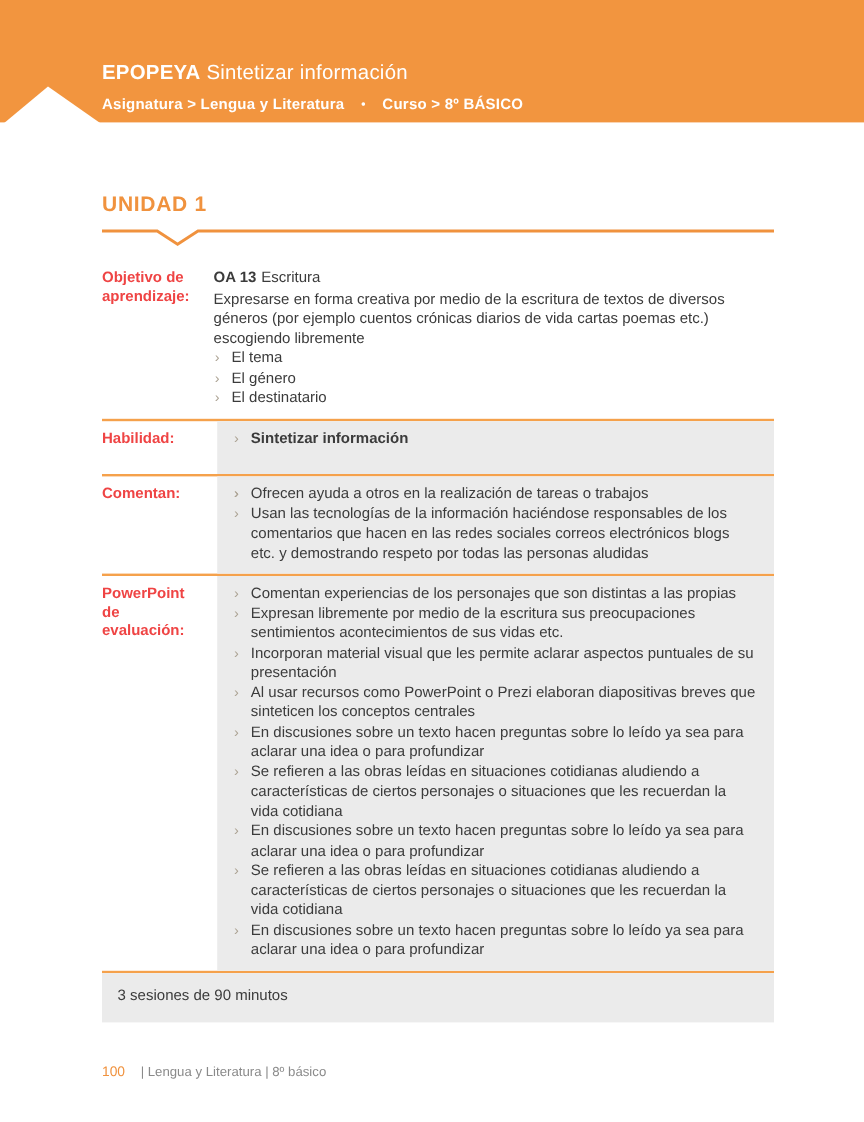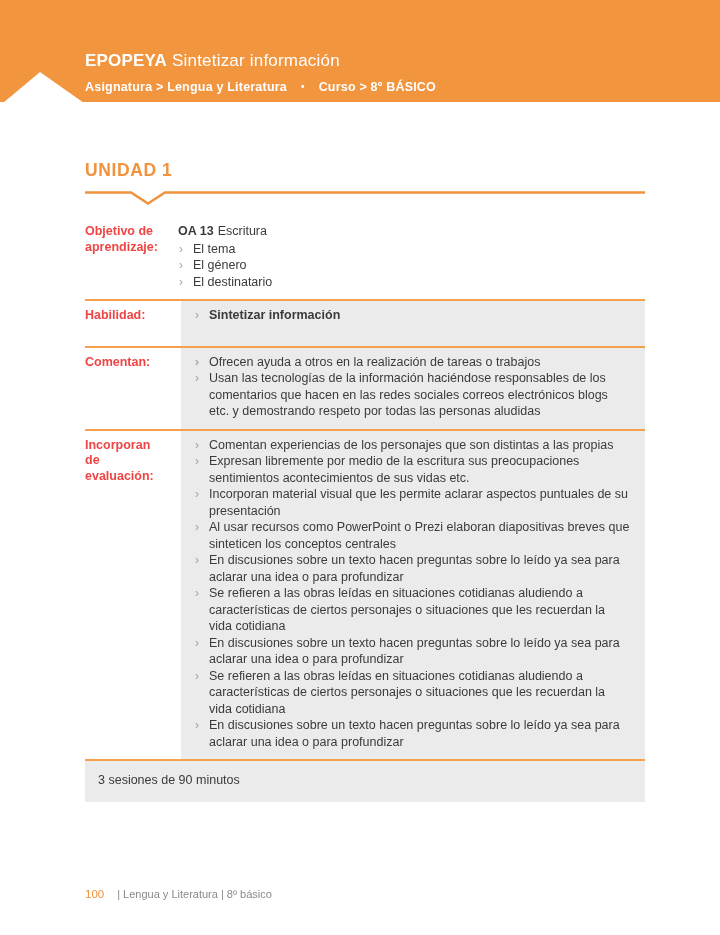--- a/index.html
+++ b/index.html
@@ -84,20 +84,21 @@
 </svg>
 
 <div class="sheet">
 
   <div class="row">
     <div class="row-label">Objetivo de aprendizaje:</div>
     <div class="row-content">
       <p class="oa-head">
         <span class="code">OA 13</span><span class="code-suffix">Escritura</span>
       </p>
+      <p class="para">Expresarse en forma creativa por medio de la escritura de textos de diversos géneros (por ejemplo cuentos crónicas diarios de vida cartas poemas etc.) escogiendo libremente</p>
       <ul class="bullets">
         <li><span class="marker">›</span><span>El tema</span></li>
         <li><span class="marker">›</span><span>El género</span></li>
         <li><span class="marker">›</span><span>El destinatario</span></li>
       </ul>
     </div>
   </div>
 
   <div class="row">
     <div class="row-label">Habilidad:</div>
@@ -113,21 +114,21 @@
     <div class="row-content gray">
       <ul class="bullets">
         <li><span class="marker">›</span></li>
         <li><span class="marker">›</span><span>Ofrecen ayuda a otros en la realización de tareas o trabajos</span></li>
         <li><span class="marker">›</span><span>Usan las tecnologías de la información haciéndose responsables de los comentarios que hacen en las redes sociales correos electrónicos blogs etc. y demostrando respeto por todas las personas aludidas</span></li>
       </ul>
     </div>
   </div>
 
   <div class="row">
-    <div class="row-label">Incorporan de evaluación:</div>
+    <div class="row-label">PowerPoint de evaluación:</div>
     <div class="row-content gray">
       <ul class="bullets">
         <li><span class="marker">›</span><span>Comentan experiencias de los personajes que son distintas a las propias</span></li>
         <li><span class="marker">›</span><span>Expresan libremente por medio de la escritura sus preocupaciones sentimientos acontecimientos de sus vidas etc.</span></li>
         <li><span class="marker">›</span><span>Incorporan material visual que les permite aclarar aspectos puntuales de su presentación</span></li>
         <li><span class="marker">›</span><span>Al usar recursos como PowerPoint o Prezi elaboran diapositivas breves que sinteticen los conceptos centrales</span></li>
         <li><span class="marker">›</span><span>En discusiones sobre un texto hacen preguntas sobre lo leído ya sea para aclarar una idea o para profundizar</span></li>
         <li><span class="marker">›</span><span>Se refieren a las obras leídas en situaciones cotidianas aludiendo a características de ciertos personajes o situaciones que les recuerdan la vida cotidiana</span></li>
         <li><span class="marker">›</span><span>En discusiones sobre un texto hacen preguntas sobre lo leído ya sea para aclarar una idea o para profundizar</span></li>
         <li><span class="marker">›</span><span>Se refieren a las obras leídas en situaciones cotidianas aludiendo a características de ciertos personajes o situaciones que les recuerdan la vida cotidiana</span></li>

